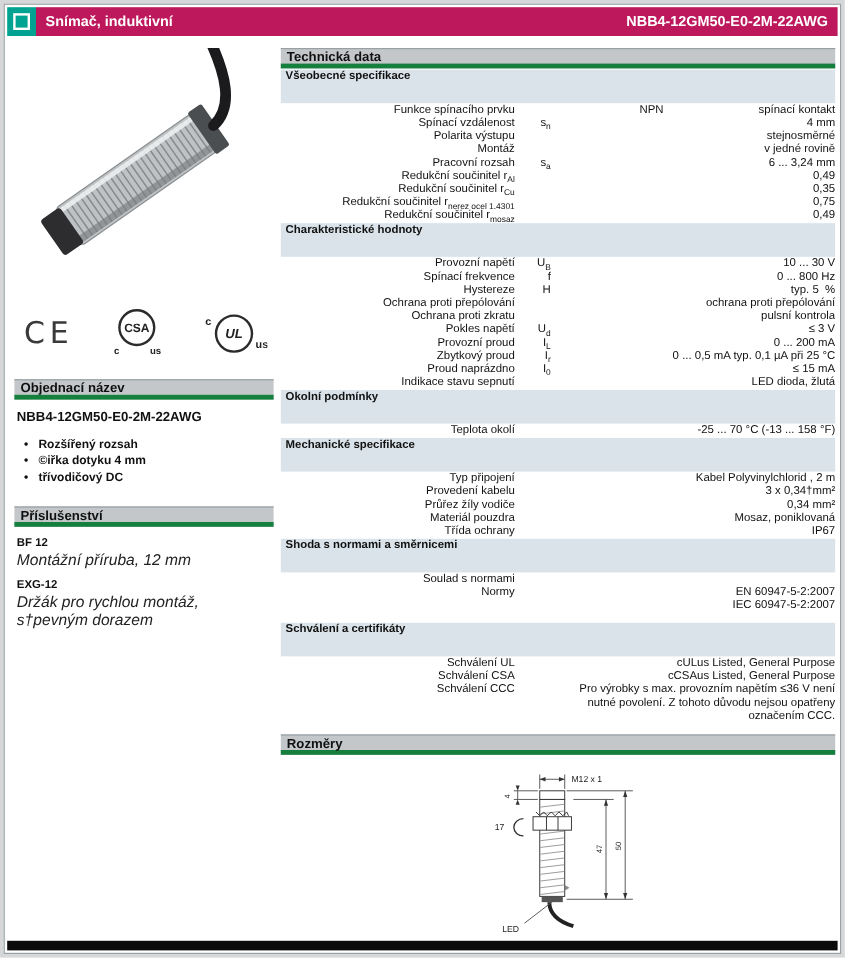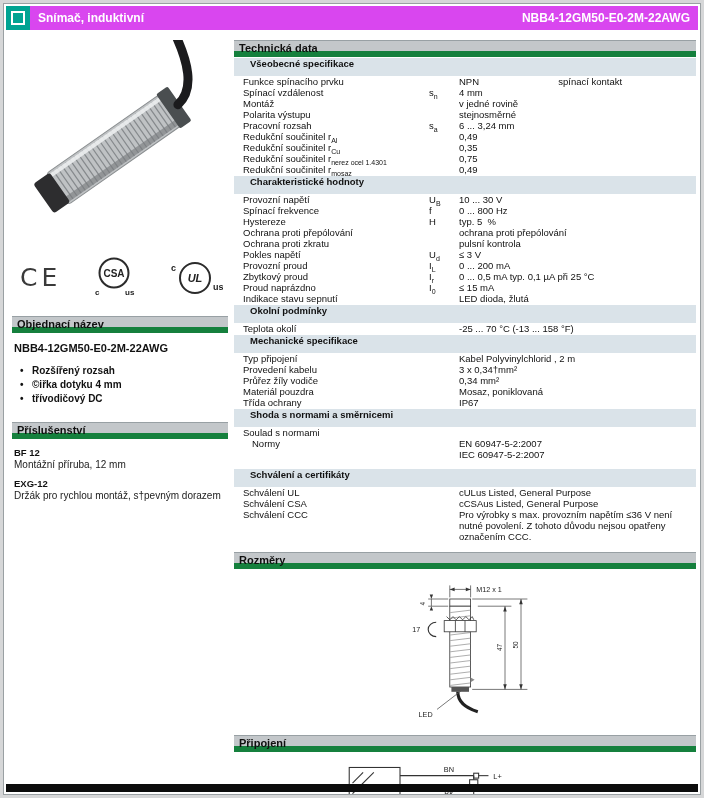--- a/index.html
+++ b/index.html
@@ -16,51 +16,51 @@
     position:absolute; left:3px; top:3px;
     width:698px; height:792px;
     background:#fff; border:1px solid #9aa0a3;
     overflow:hidden;
   }
   
   .header { position:absolute; top:2px; left:2px; right:2px; height:24px; display:flex; }
   .logo { width:24px; height:24px; background:#00a392; position:relative; flex:0 0 24px; }
   .logo::after { content:""; position:absolute; left:5px; top:5px; right:5px; bottom:5px; border:2px solid #fff; }
   .hbar {
-    flex:1; background:#d946ef; color:#fff;
+    flex:1; background:#be185d; color:#fff;
     display:flex; justify-content:space-between; align-items:center;
     padding:0 8px; font-weight:bold; font-size:12px;
   }
   
   .graybar {
-    background:#c3c7ca; border-top:1px solid #98a0a4; border-bottom:6px solid #15803d;
+    background:#c3c7ca; border-top:1px solid #98a0a4; border-bottom:4px solid #15803d;
     font-weight:bold; font-size:11px; line-height:15px; height:17px; padding:0 5px; color:#101010;
   }
   .graybar.mt { margin-top:10px; }
   
   .leftcol { position:absolute; top:36px; left:8px; width:216px; }
   .rightcol { position:absolute; top:36px; left:230px; width:462px; }
   
   .photo { height:208px; position:relative; }
   .marks { height:50px; display:flex; align-items:center; gap:28px; margin:4px 0 14px 8px; }
   .ce { font-size:25px; color:#3a3a3a; letter-spacing:4px; font-family:"DejaVu Sans", sans-serif; }
   .ordercode { font-weight:bold; font-size:11px; margin:9px 0 11px 2px; }
   .features { list-style:none; margin:0 0 18px 8px; font-size:10px; font-weight:bold; }
   .features li { margin:3px 0; padding-left:12px; position:relative; }
   .features li::before { content:"\2022"; position:absolute; left:0; }
   .accessories { margin-left:2px; }
   .accname { font-weight:bold; font-size:9.5px; margin-top:8px; }
-  .accdesc { font-size:10px; margin-top:1px; color:#222; }
+  .accdesc { font-size:13px; margin-top:1px; color:#222;font-style:italic; }
   
   .sec-header {
     background:#dae3e9; font-weight:bold; font-size:9.5px;
-    line-height:12px; height:18px; padding:0 16px; margin-top:1px;
+    line-height:12px; height:28px; padding:0 4px; margin-top:1px;
   }
   .sec-gap { height:8px; }
-  .trow { display:flex; font-size:9.5px; line-height:11px; padding-left:9px; }
+  .trow { display:flex; font-size:9.5px; line-height:11px; padding-left:9px;text-align:right; }
   .tlabel { width:186px; flex:0 0 186px; }
   .tlabel.ind { padding-left:9px; }
   .tsym { width:30px; flex:0 0 30px; }
   .tval { flex:1; white-space:pre-wrap; }
   sub { font-size:7px; line-height:0; }
   
   .drawing { height:152px; display:flex; justify-content:center; align-items:center; margin:4px 0 2px; }
   .conn { height:88px; padding-left:102px; padding-top:4px; }
   svg text { font-family:"Liberation Sans", sans-serif; fill:#222; }
   .footerbar { position:absolute; left:2px; right:2px; bottom:2px; height:8px; background:#0c0c0c; }
@@ -161,28 +161,28 @@
           <div class="tlabel">Funkce spínacího prvku</div>
           <div class="tsym"></div>
           <div class="tval">NPN                              spínací kontakt</div>
         </div>
         <div class="trow">
           <div class="tlabel">Spínací vzdálenost</div>
           <div class="tsym">s<sub>n</sub></div>
           <div class="tval">4 mm</div>
         </div>
         <div class="trow">
+          <div class="tlabel">Polarita výstupu</div>
+          <div class="tsym"></div>
+          <div class="tval">stejnosměrné</div>
+        </div>
+        <div class="trow">
           <div class="tlabel">Montáž</div>
           <div class="tsym"></div>
           <div class="tval">v jedné rovině</div>
-        </div>
-        <div class="trow">
-          <div class="tlabel">Polarita výstupu</div>
-          <div class="tsym"></div>
-          <div class="tval">stejnosměrné</div>
         </div>
         <div class="trow">
           <div class="tlabel">Pracovní rozsah</div>
           <div class="tsym">s<sub>a</sub></div>
           <div class="tval">6 ... 3,24 mm</div>
         </div>
         <div class="trow">
           <div class="tlabel">Redukční součinitel r<sub>Al</sub></div>
           <div class="tsym"></div>
           <div class="tval">0,49</div>

